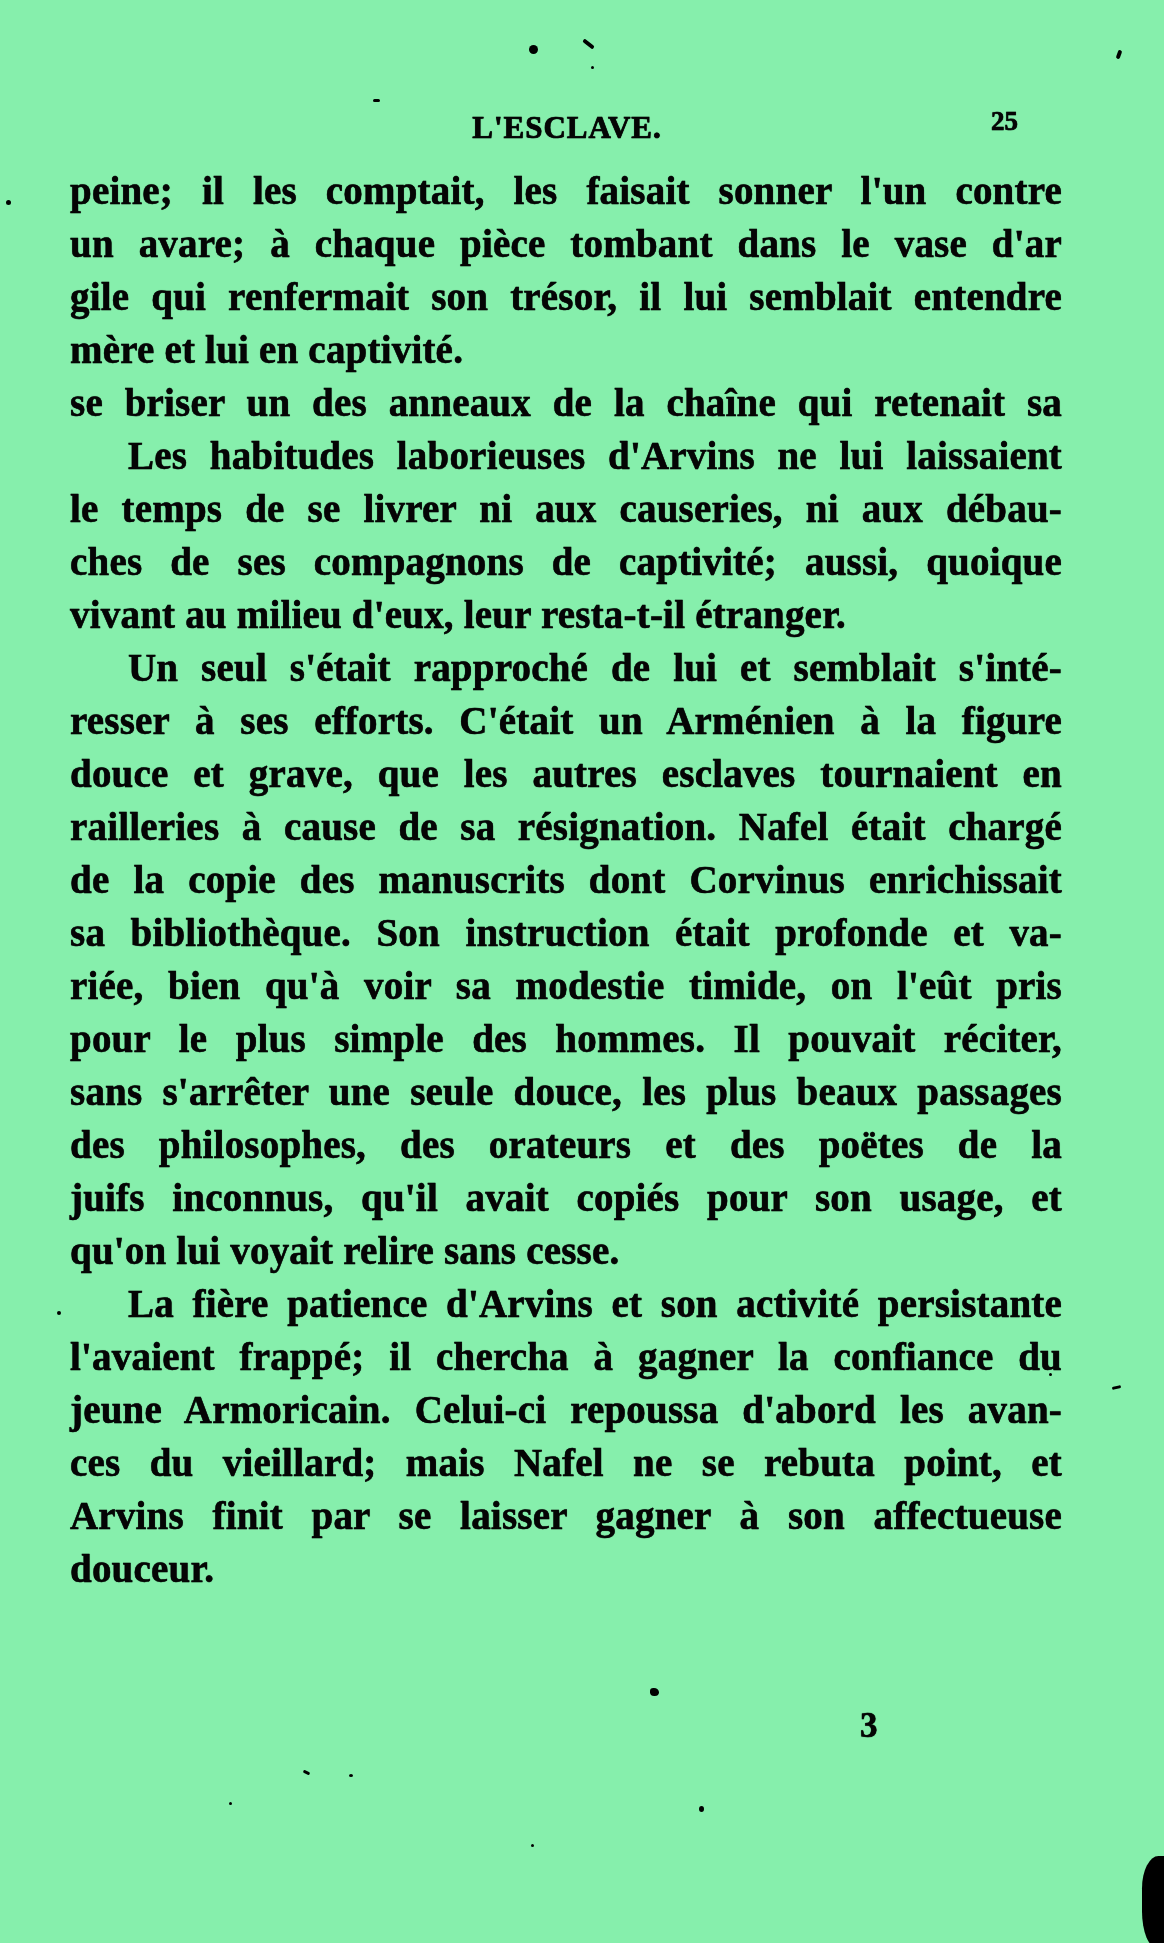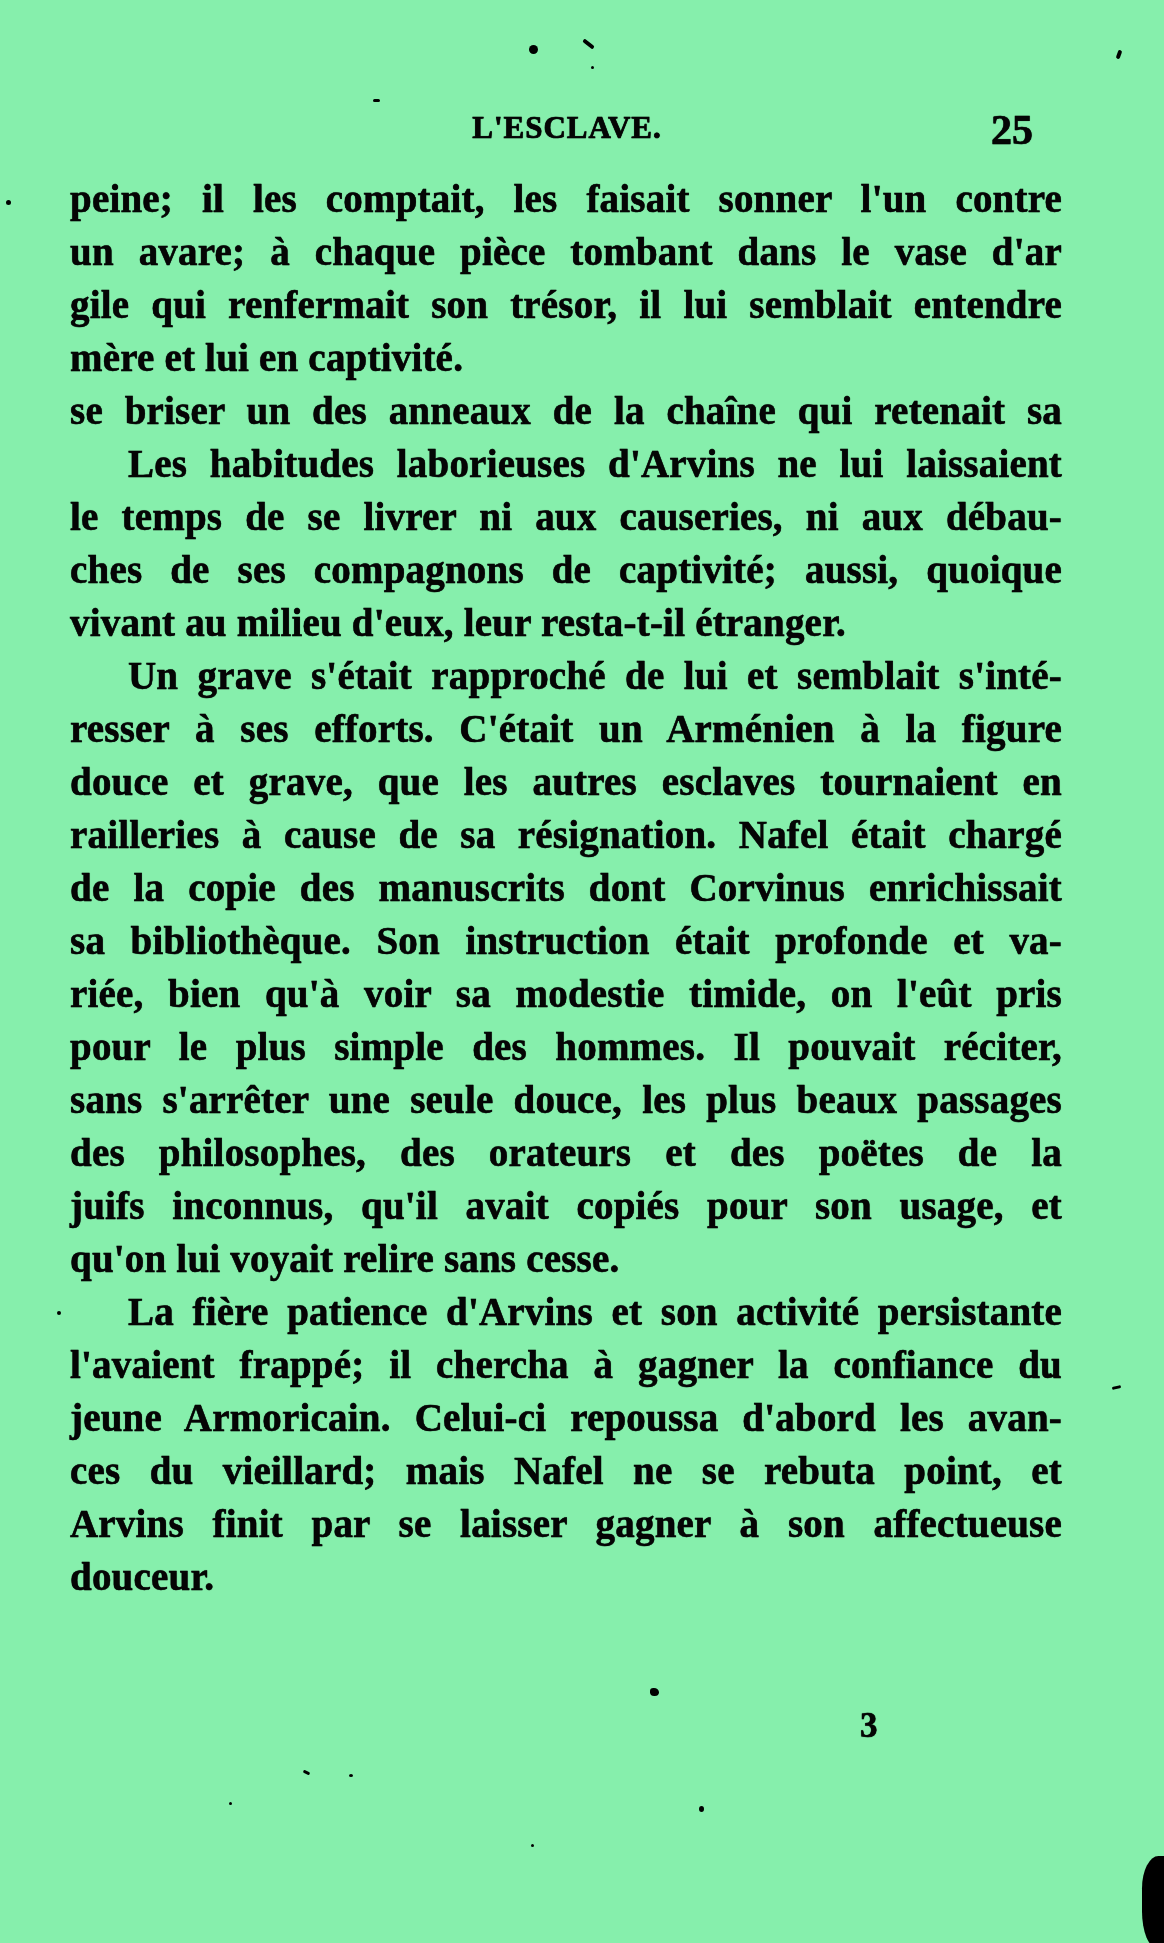--- a/index.html
+++ b/index.html
@@ -14,27 +14,27 @@
   
   .running-title{
     position:absolute;top:110px;left:0;width:1164px;
     text-align:center;transform:translateX(-15px);
     font-size:31px;font-weight:700;letter-spacing:1px;
     -webkit-text-stroke:0.7px currentColor;
     text-shadow:0 0 1px rgba(0,0,0,.85);
   }
   .page-number{
     position:absolute;top:106px;left:991px;
-    font-size:42px;font-weight:700;
+    font-size:27px;font-weight:700;
     -webkit-text-stroke:0.6px currentColor;
     text-shadow:0 0 1px rgba(0,0,0,.85);
   }
   
   .text-block{
-    position:absolute;left:70px;top:172px;width:992px;
+    position:absolute;left:70px;top:164px;width:992px;
   }
   .line{
     height:53px;line-height:53px;
     font-size:39px;font-weight:700;
     letter-spacing:0.2px;
     text-align:justify;
     text-align-last:justify;
     -webkit-text-stroke:0.45px currentColor;
     text-shadow:0 0 0.8px rgba(0,0,0,.8);
     white-space:normal;
@@ -68,21 +68,21 @@
   <div class="text-block" id="text-block">
       <div class="line">peine; il les comptait, les faisait sonner l'un contre</div>
       <div class="line">un avare; à chaque pièce tombant dans le vase d'ar</div>
       <div class="line">gile qui renfermait son trésor, il lui semblait entendre</div>
       <div class="line endpara">mère et lui en captivité.</div>
       <div class="line">se briser un des anneaux de la chaîne qui retenait sa</div>
       <div class="line indent">Les habitudes laborieuses d'Arvins ne lui laissaient</div>
       <div class="line">le temps de se livrer ni aux causeries, ni aux débau-</div>
       <div class="line">ches de ses compagnons de captivité; aussi, quoique</div>
       <div class="line endpara">vivant au milieu d'eux, leur resta-t-il étranger.</div>
-      <div class="line indent">Un grave s'était rapproché de lui et semblait s'inté-</div>
+      <div class="line indent">Un seul s'était rapproché de lui et semblait s'inté-</div>
       <div class="line">resser à ses efforts. C'était un Arménien à la figure</div>
       <div class="line">douce et grave, que les autres esclaves tournaient en</div>
       <div class="line">railleries à cause de sa résignation. Nafel était chargé</div>
       <div class="line">de la copie des manuscrits dont Corvinus enrichissait</div>
       <div class="line">sa bibliothèque. Son instruction était profonde et va-</div>
       <div class="line">riée, bien qu'à voir sa modestie timide, on l'eût pris</div>
       <div class="line">pour le plus simple des hommes. Il pouvait réciter,</div>
       <div class="line">sans s'arrêter une seule douce, les plus beaux passages</div>
       <div class="line">des philosophes, des orateurs et des poëtes de la</div>
       <div class="line">juifs inconnus, qu'il avait copiés pour son usage, et</div>

